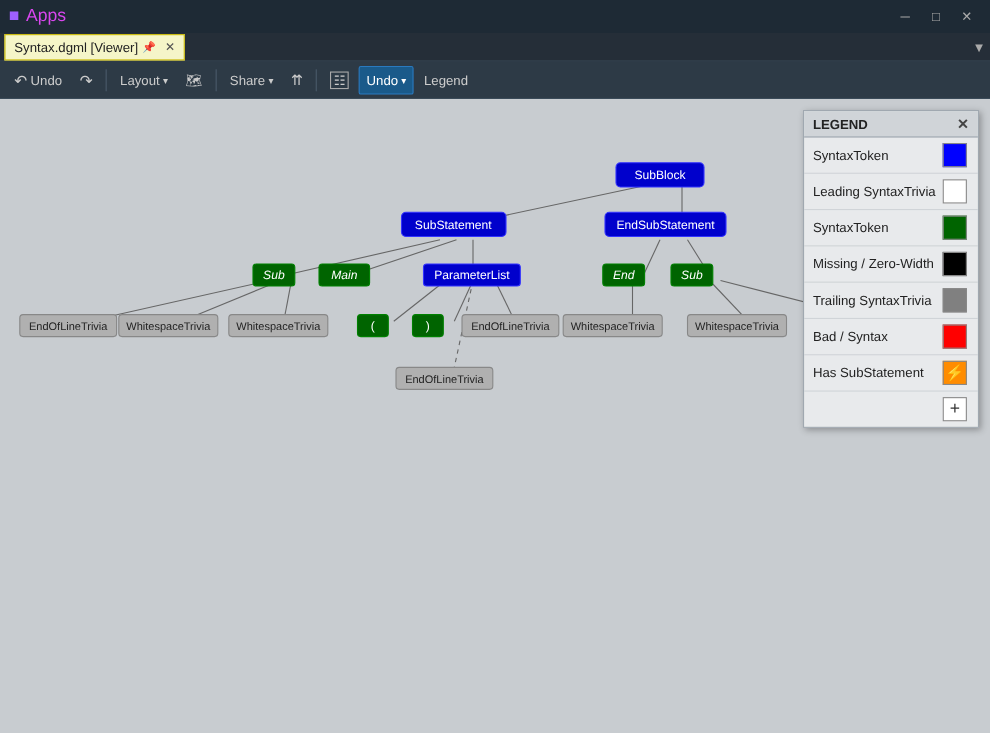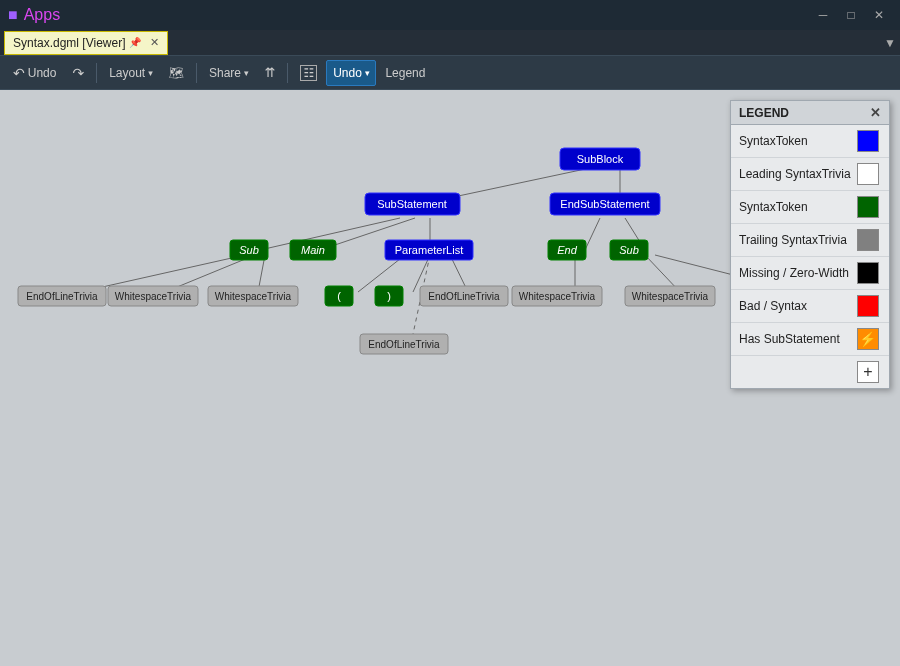--- a/index.html
+++ b/index.html
@@ -258,28 +258,28 @@
     </div>
     <div class="legend-row">
       <span>Leading SyntaxTrivia</span>
       <div class="legend-swatch" style="background:#ffffff;"></div>
     </div>
     <div class="legend-row">
       <span>SyntaxToken</span>
       <div class="legend-swatch" style="background:#006400;"></div>
     </div>
     <div class="legend-row">
+      <span>Missing / Zero-Width</span>
+      <div class="legend-swatch" style="background:#000000;"></div>
+    </div>
+    <div class="legend-row">
       <span>Trailing SyntaxTrivia</span>
       <div class="legend-swatch" style="background:#808080;"></div>
     </div>
     <div class="legend-row">
-      <span>Missing / Zero-Width</span>
-      <div class="legend-swatch" style="background:#000000;"></div>
-    </div>
-    <div class="legend-row">
       <span>Bad / Syntax</span>
       <div class="legend-swatch" style="background:#ff0000;"></div>
     </div>
     <div class="legend-row">
       <span>Has SubStatement</span>
       <div class="legend-icon-bolt">⚡</div>
     </div>
     <div class="legend-add-row">
       <div class="legend-add-btn">+</div>
     </div>

